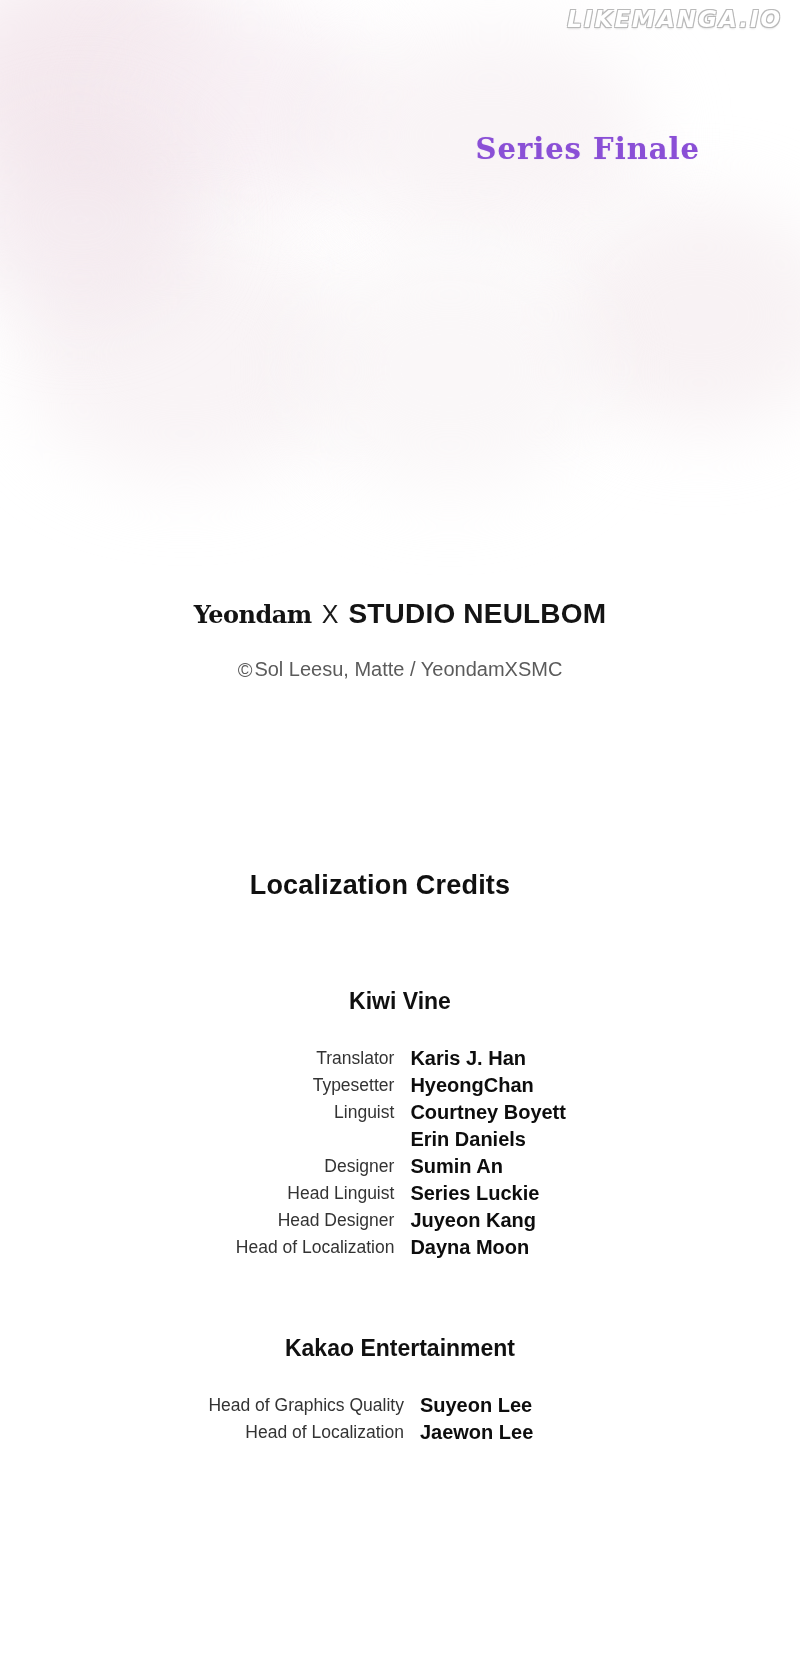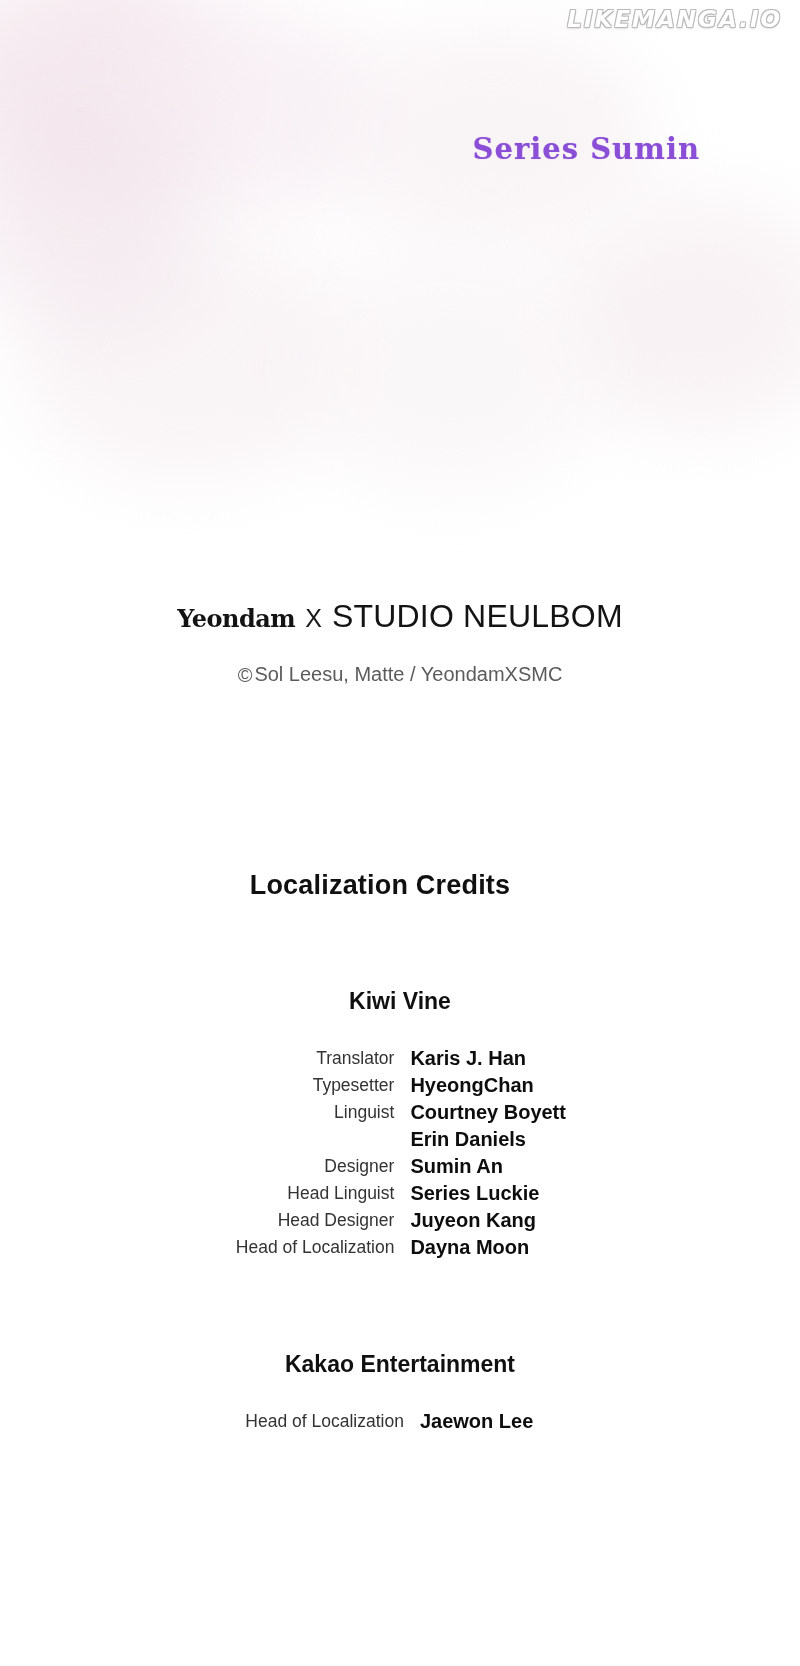--- a/index.html
+++ b/index.html
@@ -94,22 +94,22 @@
   .studio-x {
     font-family: "Liberation Sans", sans-serif;
     font-weight: normal;
     font-size: 25px;
     color: #1a1a1a;
     padding: 0 10px;
     vertical-align: baseline;
   }
   .studio-neulbom {
     font-family: "Liberation Sans", sans-serif;
-    font-weight: normal;
-    font-size: 32px;
+    font-weight: bold;
+    font-size: 28px;
     letter-spacing: 0.2px;
     color: #141414;
     vertical-align: baseline;
   }
   .studio-copy {
     margin-top: 28px;
     font-family: "Liberation Sans", sans-serif;
     font-size: 20px;
     color: #5b5b5b;
   }
@@ -131,21 +131,21 @@
     letter-spacing: 0.2px;
     color: #101010;
   }
 
   .section {
     position: absolute;
     left: 0;
     width: 800px;
   }
   .section-kiwi { top: 988px; }
-  .section-kakao { top: 1335px; margin-top: 16px; }
+  .section-kakao { top: 1335px; }
 
   .section-heading {
     text-align: center;
     font-size: 23px;
     font-weight: bold;
     color: #101010;
     margin-bottom: 30px;
   }
 
   .rows {
@@ -190,21 +190,21 @@
   <div class="blotch b2"></div>
   <div class="blotch b3"></div>
   <div class="blotch b4"></div>
   <div class="blotch b5"></div>
   <div class="blotch b6"></div>
   <div class="blotch b7"></div>
 </div>
 
 <div class="watermark">LIKEMANGA.IO</div>
 
-<div class="series-finale">Series  Sumin</div>
+<div class="series-finale">Series  Finale</div>
 
 <div class="studio-block">
   <div class="studio-line">
     <span class="studio-yeondam">Yeondam</span><span class="studio-x">X</span><span class="studio-neulbom">STUDIO NEULBOM</span>
   </div>
   <div class="studio-copy">
     <span class="copy-mark">©</span><span>Sol Leesu, Matte / YeondamXSMC</span>
   </div>
 </div>
 
@@ -262,18 +262,24 @@
       </div>
     </div>
   </div>
 </div>
 
 <div class="section section-kakao">
   <div class="section-heading">Kakao Entertainment</div>
   <div class="rows">
     <div class="row">
       <div class="row-holder">
+        <div class="role-col">Head of Graphics Quality</div>
+        <div class="name-col">Suyeon Lee</div>
+      </div>
+    </div>
+    <div class="row">
+      <div class="row-holder">
         <div class="role-col">Head of Localization</div>
         <div class="name-col">Jaewon Lee</div>
       </div>
     </div>
   </div>
 </div>
 
 </body></html>

